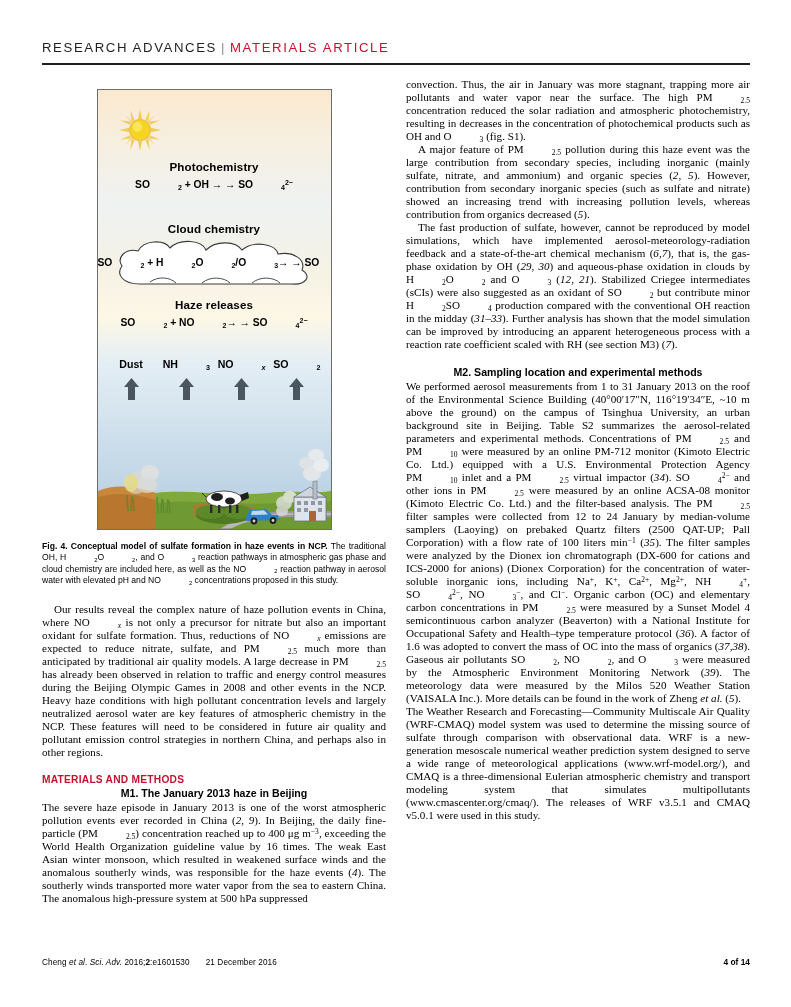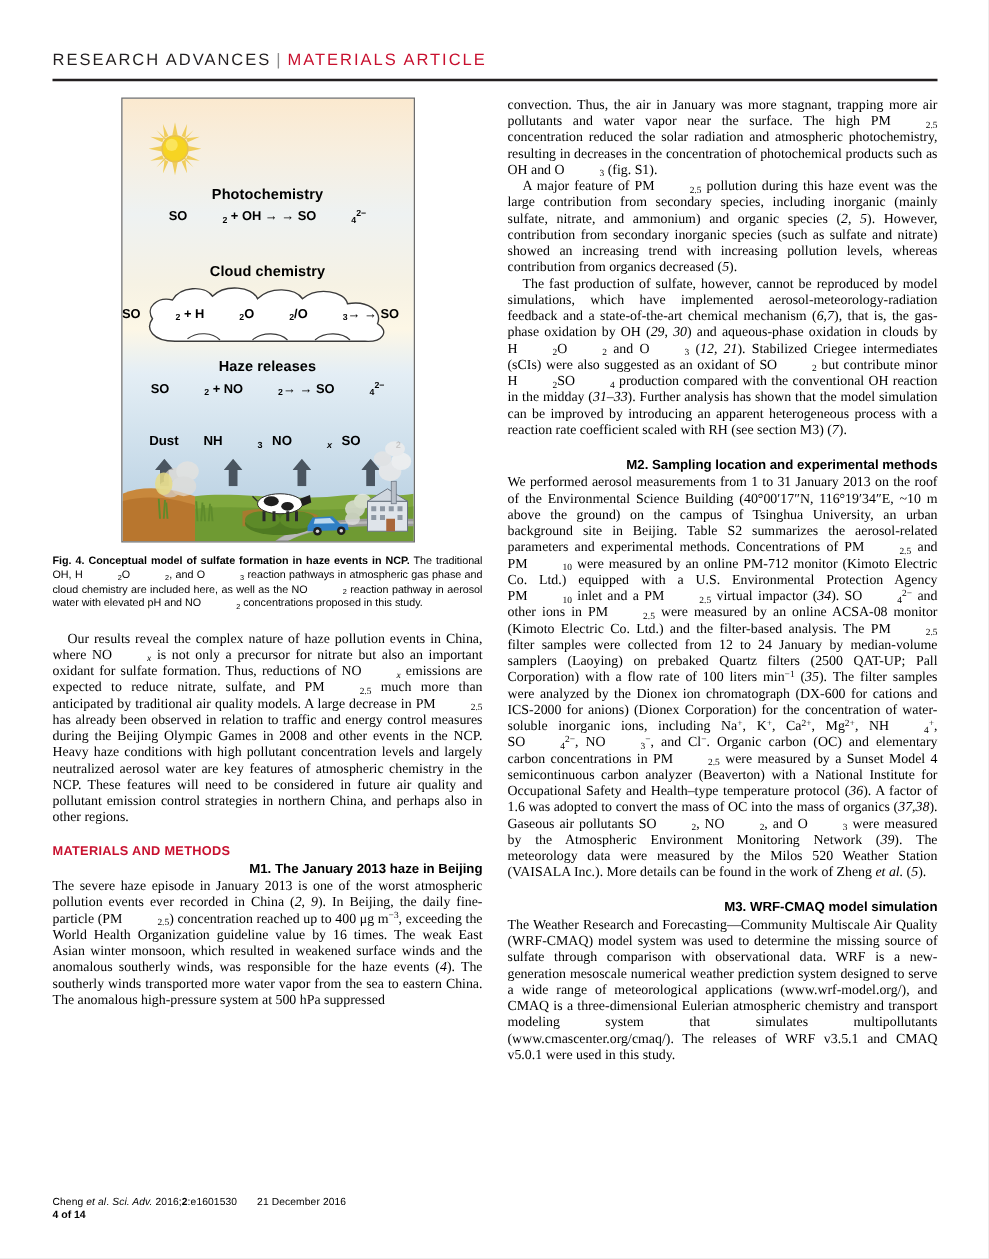--- a/index.html
+++ b/index.html
@@ -67,23 +67,23 @@
   p.body + p.body { margin-top: 0px; }
 
   sub { font-size: 0.68em; vertical-align: -0.26em; line-height: 0; padding-left: 28px; }
   sup { font-size: 0.68em; vertical-align: 0.46em; line-height: 0; }
   .ital { font-style: italic; }
 
   
   .figure-block { margin: 0 0 0 0; }
   .figure-frame {
     position: relative;
-    margin: 0 auto;
+    margin: 11px auto;
     width: 235px;
-    height: 356px;
+    height: 441px;
     border: 1.2px solid #6d6d6d;
     box-sizing: border-box;
     overflow: hidden;
     background: linear-gradient(to bottom,
         #fbe9cf 0%,
         #f7efe0 12%,
         #eef2f2 26%,
         #f6f2e4 42%,
         #fdf7e6 52%,
         #e4eef5 62%,
@@ -195,37 +195,36 @@
     letter-spacing: 0.25px;
     margin: 14px 0 1px 0;
     text-align: left;
   }
   h3.sec-sub {
     font-family: "Liberation Sans", sans-serif;
     font-size: 10.6px;
     font-weight: bold;
     color: #000;
     margin: 0 0 1px 0;
-    text-align: right;
+    text-align: center;
   }
   h3.sec-sub.spaced { margin-top: 15px; }
 
   
   .footer {
     position: absolute;
     left: 42px;
     top: 957px;
     width: 708px;
     display: flex;
     justify-content: space-between;
     align-items: baseline;
     font-family: "Liberation Sans", sans-serif;
     font-size: 8.2px;
     color: #000;
-    flex-direction: column;
   }
   .footer .fl { letter-spacing: 0.1px; }
   .footer .fl .ital { font-style: italic; }
   .footer .fl .bld { font-weight: bold; }
   .footer .fl .datepart { margin-left: 16px; }
   .footer .fr { font-weight: bold; font-size: 8.4px; }
 </style>
 </head>
 <body>
 
@@ -420,21 +419,20 @@
   </div>
 
   <div class="col col-right">
     <p class="body noindent">convection. Thus, the air in January was more stagnant, trapping more air pollutants and water vapor near the surface. The high PM<sub>2.5</sub> concentration reduced the solar radiation and atmospheric photochemistry, resulting in decreases in the concentration of photochemical products such as OH and O<sub>3</sub> (fig. S1).</p>
     <p class="body">A major feature of PM<sub>2.5</sub> pollution during this haze event was the large contribution from secondary species, including inorganic (mainly sulfate, nitrate, and ammonium) and organic species (<span class="ital">2</span>, <span class="ital">5</span>). However, contribution from secondary inorganic species (such as sulfate and nitrate) showed an increasing trend with increasing pollution levels, whereas contribution from organics decreased (<span class="ital">5</span>).</p>
     <p class="body">The fast production of sulfate, however, cannot be reproduced by model simulations, which have implemented aerosol-meteorology-radiation feedback and a state-of-the-art chemical mechanism (<span class="ital">6</span>,<span class="ital">7</span>), that is, the gas-phase oxidation by OH (<span class="ital">29</span>, <span class="ital">30</span>) and aqueous-phase oxidation in clouds by H<sub>2</sub>O<sub>2</sub> and O<sub>3</sub> (<span class="ital">12</span>, <span class="ital">21</span>). Stabilized Criegee intermediates (sCIs) were also suggested as an oxidant of SO<sub>2</sub> but contribute minor H<sub>2</sub>SO<sub>4</sub> production compared with the conventional OH reaction in the midday (<span class="ital">31–33</span>). Further analysis has shown that the model simulation can be improved by introducing an apparent heterogeneous process with a reaction rate coefficient scaled with RH (see section M3) (<span class="ital">7</span>).</p>
 
     <h3 class="sec-sub spaced">M2. Sampling location and experimental methods</h3>
     <p class="body noindent">We performed aerosol measurements from 1 to 31 January 2013 on the roof of the Environmental Science Building (40°00′17″N, 116°19′34″E, ~10 m above the ground) on the campus of Tsinghua University, an urban background site in Beijing. Table S2 summarizes the aerosol-related parameters and experimental methods. Concentrations of PM<sub>2.5</sub> and PM<sub>10</sub> were measured by an online PM-712 monitor (Kimoto Electric Co. Ltd.) equipped with a U.S. Environmental Protection Agency PM<sub>10</sub> inlet and a PM<sub>2.5</sub> virtual impactor (<span class="ital">34</span>). SO<sub>4</sub><sup>2−</sup> and other ions in PM<sub>2.5</sub> were measured by an online ACSA-08 monitor (Kimoto Electric Co. Ltd.) and the filter-based analysis. The PM<sub>2.5</sub> filter samples were collected from 12 to 24 January by median-volume samplers (Laoying) on prebaked Quartz filters (2500 QAT-UP; Pall Corporation) with a flow rate of 100 liters min<sup>−1</sup> (<span class="ital">35</span>). The filter samples were analyzed by the Dionex ion chromatograph (DX-600 for cations and ICS-2000 for anions) (Dionex Corporation) for the concentration of water-soluble inorganic ions, including Na<sup>+</sup>, K<sup>+</sup>, Ca<sup>2+</sup>, Mg<sup>2+</sup>, NH<sub>4</sub><sup>+</sup>, SO<sub>4</sub><sup>2−</sup>, NO<sub>3</sub><sup>−</sup>, and Cl<sup>−</sup>. Organic carbon (OC) and elementary carbon concentrations in PM<sub>2.5</sub> were measured by a Sunset Model 4 semicontinuous carbon analyzer (Beaverton) with a National Institute for Occupational Safety and Health–type temperature protocol (<span class="ital">36</span>). A factor of 1.6 was adopted to convert the mass of OC into the mass of organics (<span class="ital">37</span>,<span class="ital">38</span>). Gaseous air pollutants SO<sub>2</sub>, NO<sub>2</sub>, and O<sub>3</sub> were measured by the Atmospheric Environment Monitoring Network (<span class="ital">39</span>). The meteorology data were measured by the Milos 520 Weather Station (VAISALA Inc.). More details can be found in the work of Zheng <span class="ital">et al.</span> (<span class="ital">5</span>).</p>
 
-    <h3 class="sec-sub spaced">M3. WRF-CMAQ model simulation</h3>
     <p class="body noindent">The Weather Research and Forecasting—Community Multiscale Air Quality (WRF-CMAQ) model system was used to determine the missing source of sulfate through comparison with observational data. WRF is a new-generation mesoscale numerical weather prediction system designed to serve a wide range of meteorological applications (www.wrf-model.org/), and CMAQ is a three-dimensional Eulerian atmospheric chemistry and transport modeling system that simulates multipollutants (www.cmascenter.org/cmaq/). The releases of WRF v3.5.1 and CMAQ v5.0.1 were used in this study.</p>
   </div>
 
   <div class="footer">
     <div class="fl">
       <span>Cheng <span class="ital">et al</span>. <span class="ital">Sci. Adv.</span> 2016;<span class="bld">2</span>:e1601530</span><span class="datepart">21 December 2016</span>
     </div>
     <div class="fr">4 of 14</div>
   </div>
 

